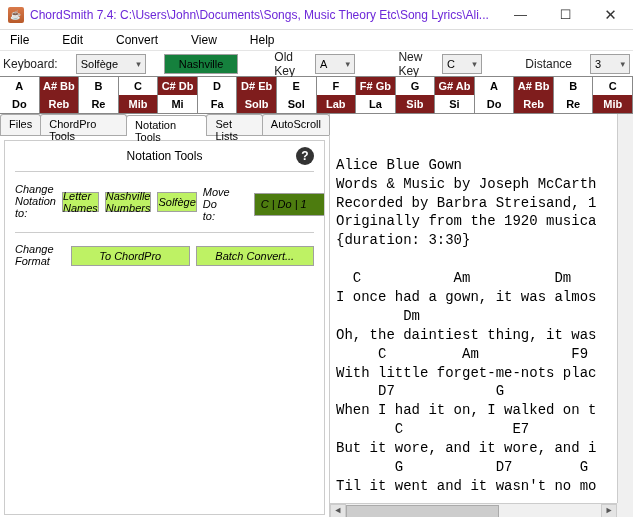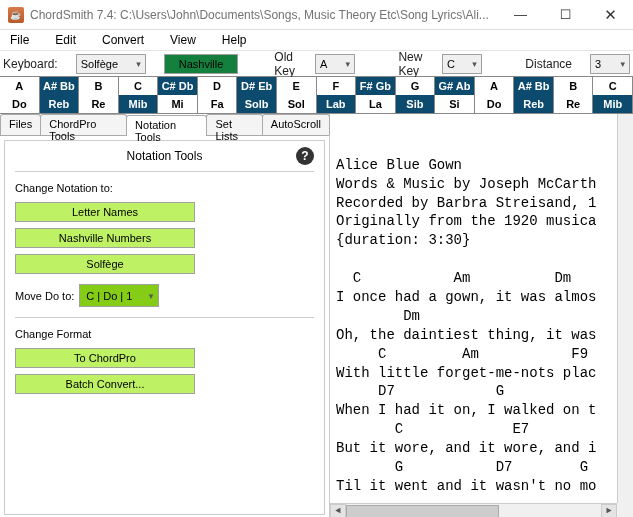--- a/index.html
+++ b/index.html
@@ -1,49 +1,49 @@
 <!DOCTYPE html>
 <html><head>
 <meta charset="utf-8">
 <style>
 * { box-sizing: border-box; margin: 0; padding: 0; }
 body { font-family: Tahoma, Arial, sans-serif; font-size: 11px; background: #fff; width: 633px; height: 517px; overflow: hidden; position: relative; }
 .titlebar { height: 30px; display: flex; align-items: center; padding: 0 0 0 8px; background: #fff; border-bottom: 1px solid #ddd; }
 .titlebar .java-icon { width: 16px; height: 16px; margin-right: 6px; background: linear-gradient(#d97a4a,#b85a2a); border-radius: 2px; display: flex; align-items: center; justify-content: center; color: #fff; font-size: 9px; }
-.titlebar .title { flex: 1; font-size: 12px; color: #737373; }
+.titlebar .title { flex: 1; font-size: 12px; color: #6d28d9; }
 .titlebar .win-btn { width: 45px; height: 30px; display: flex; align-items: center; justify-content: center; font-size: 13px; color: #333; cursor: default; }
 .titlebar .win-btn.close { font-size: 15px; }
-.menubar { height: 20px; display: flex; align-items: center; padding: 0 4px; gap: 14px; font-size: 12px; }
+.menubar { height: 20px; display: flex; align-items: center; padding: 0 4px; gap: 21px; font-size: 12px; }
 .menubar span { padding: 2px 6px; cursor: default; }
 .toolbar { height: 26px; display: flex; align-items: center; padding: 2px 3px; gap: 18px; font-size: 12px; border-top: 1px solid #e5e5e5; }
 .toolbar .lbl { color: #222; }
 .toolbar select, .toolbar .combo { height: 20px; font-size: 11px; border: 1px solid #a0a0a0; background: #efefef; padding: 0 18px 0 4px; position: relative; display: inline-flex; align-items: center; min-width: 40px; }
 .toolbar .combo::after { content:"▾"; position:absolute; right:4px; font-size:9px; color:#555;}
 .toolbar .btn { height: 20px; padding: 0 14px; border: 1px solid #a0a0a0; background: #15803d; display: inline-flex; align-items: center; font-size: 11px; }
 .toolbar .spacer { flex: 1; }
 .spc { display:inline-block; width:14px;}
 .piano { display: flex; flex-direction: column; border-top: 1px solid #888; border-bottom: 1px solid #888; }
 .piano-row { display: flex; height: 18px; }
 .key { flex: 1; display: flex; align-items: center; justify-content: center; font-size: 11px; font-weight: bold; border-right: 1px solid #888; }
 .wk { background: #fff; color: #000; }
-.bk { background: #0c4a6e; color: #fff; }
+.bk { background: #7f1d1d; color: #fff; }
 .content { display: flex; height: calc(517px - 30px - 20px - 26px - 36px); }
 .left-panel { width: 330px; border-right: 1px solid #ccc; display: flex; flex-direction: column; }
 .tabs { display: flex; height: 22px; border-bottom: 1px solid #aaa; font-size: 11px; }
 .tab { padding: 3px 8px; border: 1px solid #aaa; border-bottom: none; background: #f4f4f4; margin-right: -1px; cursor: default; border-radius: 3px 3px 0 0; }
 .tab.active { background: #fff; position: relative; top: 1px; }
 .panel-body { flex:1; padding: 6px 10px 10px 10px; border: 1px solid #ccc; margin: 4px; background:#fff; overflow:hidden;}
 .panel-title-row { display:flex; align-items:center; justify-content:center; position:relative; padding:2px 0 8px 0;}
 .panel-title { font-size: 12px; }
 .help-icon { position:absolute; right:0; width:18px; height:18px; border-radius:50%; background:#333; color:#fff; display:flex; align-items:center; justify-content:center; font-size:12px; font-weight:bold;}
-.section { border-top:1px solid #ccc; padding:10px 0; display:flex; flex-direction:column; align-items:flex-start; gap:6px;}
+.section { border-top:1px solid #ccc; padding:10px 0; display:flex; flex-direction:row; align-items:center; gap:6px;font-style:italic;}
 .section-label { font-size:11px; margin-bottom:2px;}
 .pbtn { width: 180px; height:20px; border:1px solid #a0a0a0; background:#bef264; font-size:11px; display:flex; align-items:center; justify-content:center; cursor:default;}
-.move-row { display:flex; align-items:center; gap:5px; font-size:11px; margin-top:4px;}
-.move-row .combo { border:1px solid #a0a0a0; background:#84cc16; padding:1px 20px 1px 6px; position:relative; height:23px; display:inline-flex; align-items:center; min-width:80px;}
+.move-row { display:flex; align-items:center; gap:24px; font-size:11px; margin-top:4px;}
+.move-row .combo { border:1px solid #a0a0a0; background:#4d7c0f; padding:1px 20px 1px 6px; position:relative; height:23px; display:inline-flex; align-items:center; min-width:80px;}
 .move-row .combo::after{content:"▾"; position:absolute; right:5px; font-size:9px; color:#555;}
 .editor { flex:1; padding: 4px 6px; font-family: "Courier New", monospace; font-size: 14px; line-height: 1.35; white-space: pre; overflow: hidden; position:relative; background:#fff;}
 .scroll-h { position:absolute; bottom:0; left:0; right:16px; height:16px; background:#f0f0f0; border-top:1px solid #ccc; display:flex; align-items:center;}
 .scroll-h .arrow{width:16px; height:16px; display:flex; align-items:center; justify-content:center; font-size:9px; color:#555; background:#e4e4e4; border:1px solid #ccc;}
 .scroll-h .track{flex:1; height:16px; position:relative;}
 .scroll-h .thumb{position:absolute; left:0; width:60%; height:14px; top:1px; background:#cdcdcd; border:1px solid #aaa;}
 .scroll-corner{position:absolute; right:0; bottom:0; width:16px; height:16px; background:#f0f0f0;}
 .scroll-v{position:absolute; right:0; top:0; bottom:16px; width:16px; background:#f0f0f0; border-left:1px solid #ccc;}
 </style>
 </head>

